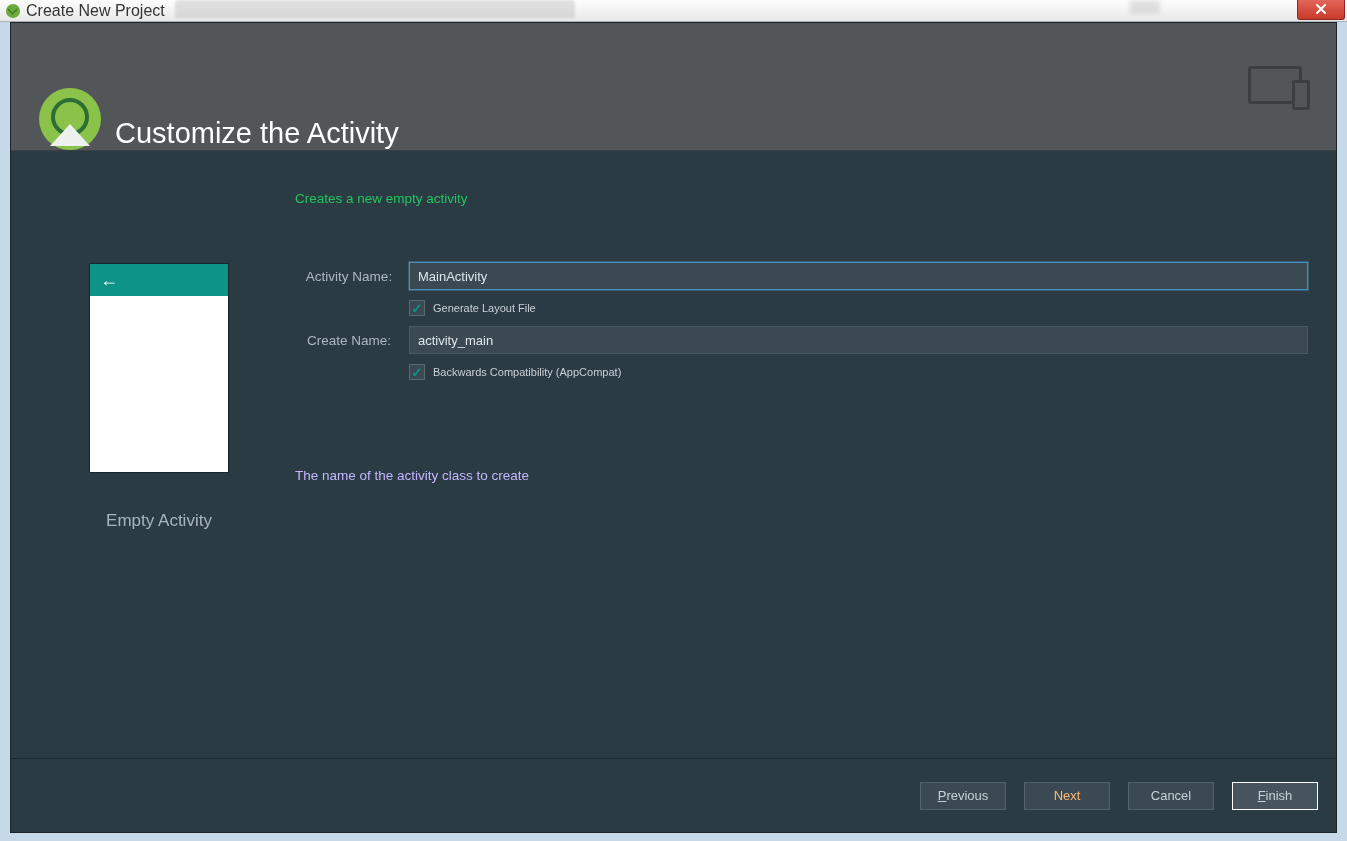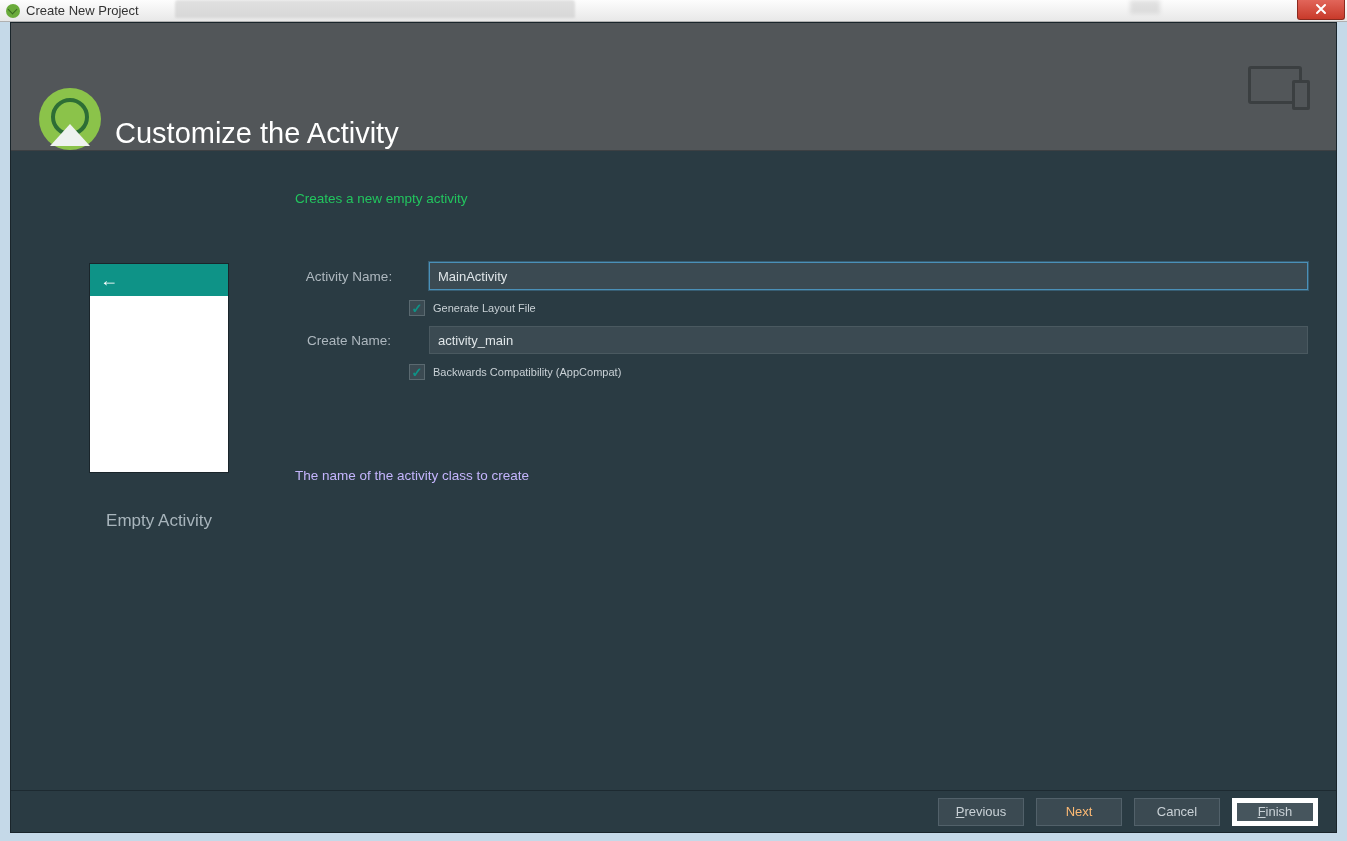--- a/index.html
+++ b/index.html
@@ -11,21 +11,21 @@
       overflow: hidden;
       position: relative;
     }
     .titlebar {
       height: 22px;
       background: linear-gradient(to bottom, #fdfdfd, #e8e8e8);
       border-bottom: 1px solid #b0b0b0;
       display: flex;
       align-items: center;
       padding-left: 6px;
-      font-size: 13px;
+      font-size: 16px;
       color: #333;
       position: relative;
     }
     .titlebar .app-icon {
       width: 14px; height: 14px;
       background: #6aab3b;
       border-radius: 50%;
       margin-right: 6px;
       position: relative;
     }
@@ -201,21 +201,20 @@
     .text-input {
       flex: 1;
       height: 28px;
       background: #3b4a52;
       border: 1px solid #4a5960;
       color: #dfe5e8;
       padding: 0 8px;
       font-size: 13px;
       font-family: inherit;
       outline: none;
-      margin-left: 20px;
     }
     .text-input.focused {
       border: 1px solid #4a90b8;
       box-shadow: 0 0 0 1px rgba(74,144,184,.4);
     }
     .checkbox-row {
       display: flex;
       align-items: center;
       margin-left: 114px;
       margin-bottom: 10px;
@@ -240,46 +239,46 @@
     .checkbox-label {
       color: #c9d1d6;
       font-size: 11px;
       cursor: pointer;
     }
     .help-text {
       margin-top: 88px;
       color: #c4b5fd;
     }
     .footer {
-      height: 42px;
+      height: 74px;
       border-top: 1px solid #1d2a31;
       display: flex;
       align-items: center;
       justify-content: flex-end;
       padding-right: 18px;
-      gap: 12px;
+      gap: 18px;
       background: #2a3b43;
     }
     .btn {
       min-width: 86px;
       height: 28px;
       background: #3b4a52;
       border: 1px solid #52616a;
       color: #c9d1d6;
       font-size: 13px;
       font-family: inherit;
       cursor: pointer;
       padding: 0 14px;
     }
     .btn.disabled {
       color: #fdba74;
       cursor: default;
     }
     .btn.primary {
-      border: 5px solid #ffffff;
+      border: 1px solid #ffffff;
       background: #46555d;
     }
   </style>
 </head>
 <body>
 
 <div class="titlebar">
   <div class="app-icon"></div>
   <span>Create New Project</span>
   <div class="bgtab"></div>

